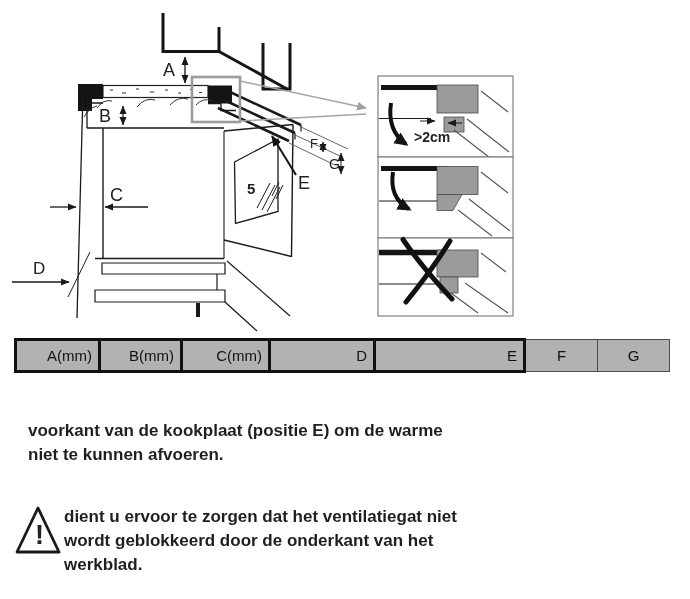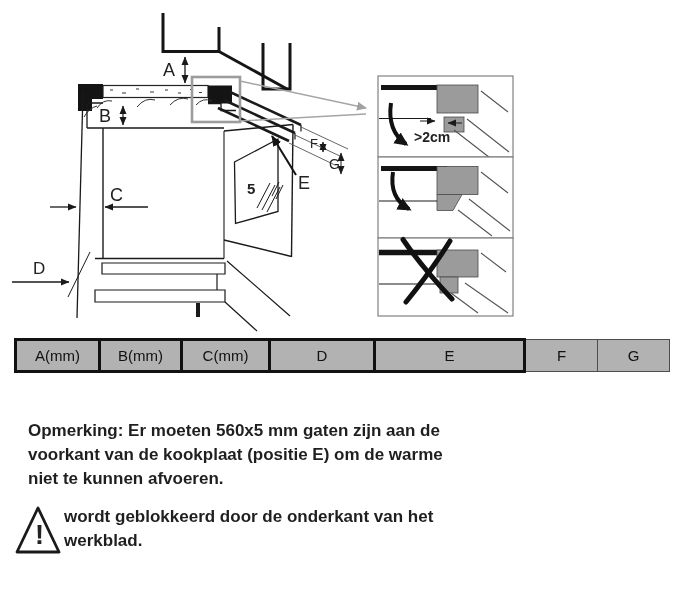--- a/index.html
+++ b/index.html
@@ -9,21 +9,21 @@
   }
   .diagram-wrap{position:absolute;left:0;top:0;width:690px;height:335px;}
   svg text{font-family:"Liberation Sans",sans-serif;fill:#222;}
 
   
   table.specs{
     position:absolute;left:14px;top:338px;border-collapse:collapse;table-layout:fixed;
     font-size:15px;color:#111;
   }
   table.specs th,table.specs td{
-    height:25px;padding:2px 6px;font-weight:normal;text-align:center;
+    height:25px;padding:2px 6px;font-weight:normal;text-align:right;
     overflow:hidden;white-space:nowrap;
   }
   table.specs th{background:#b2b2b2;}
   .bk{border:3px solid #111;}
   .tn{border:1px solid #4d4d4d;}
   .ctr{text-align:center !important;padding:2px 2px;}
 
   
   .note-block{position:absolute;left:28px;top:419px;font-weight:bold;font-size:17px;line-height:24px;color:#1f1f1f;}
   .warning-block{position:absolute;left:0;top:500px;width:690px;}
@@ -189,27 +189,27 @@
     <th class="bk">C(mm)</th>
     <th class="bk">D</th>
     <th class="bk">E</th>
     <th class="tn ctr">F</th>
     <th class="tn ctr">G</th>
   </tr>
 </tbody>
   </table>
 
 <div class="note-block">
-  <div>Opmerking: Er moeten 560x5 mm gaten zijn aan de</div>
   <div>voorkant van de kookplaat (positie E) om de warme</div>
   <div>niet te kunnen afvoeren.</div>
 </div>
 
 <div class="warning-block">
   <svg class="warn-icon" width="48" height="56" viewBox="0 0 48 56">
     <path d="M24,5 L45,49 H3 Z" fill="none" stroke="#1a1a1a" stroke-width="2.8" stroke-linejoin="round"></path>
     <text x="21" y="41" font-size="27" font-weight="bold" fill="#1a1a1a">!</text>
   </svg>
   <div class="warn-text">
+    <div>dient u ervoor te zorgen dat het ventilatiegat niet</div>
     <div>wordt geblokkeerd door de onderkant van het</div>
     <div>werkblad.</div>
   </div>
 </div>
 
 </body></html>

